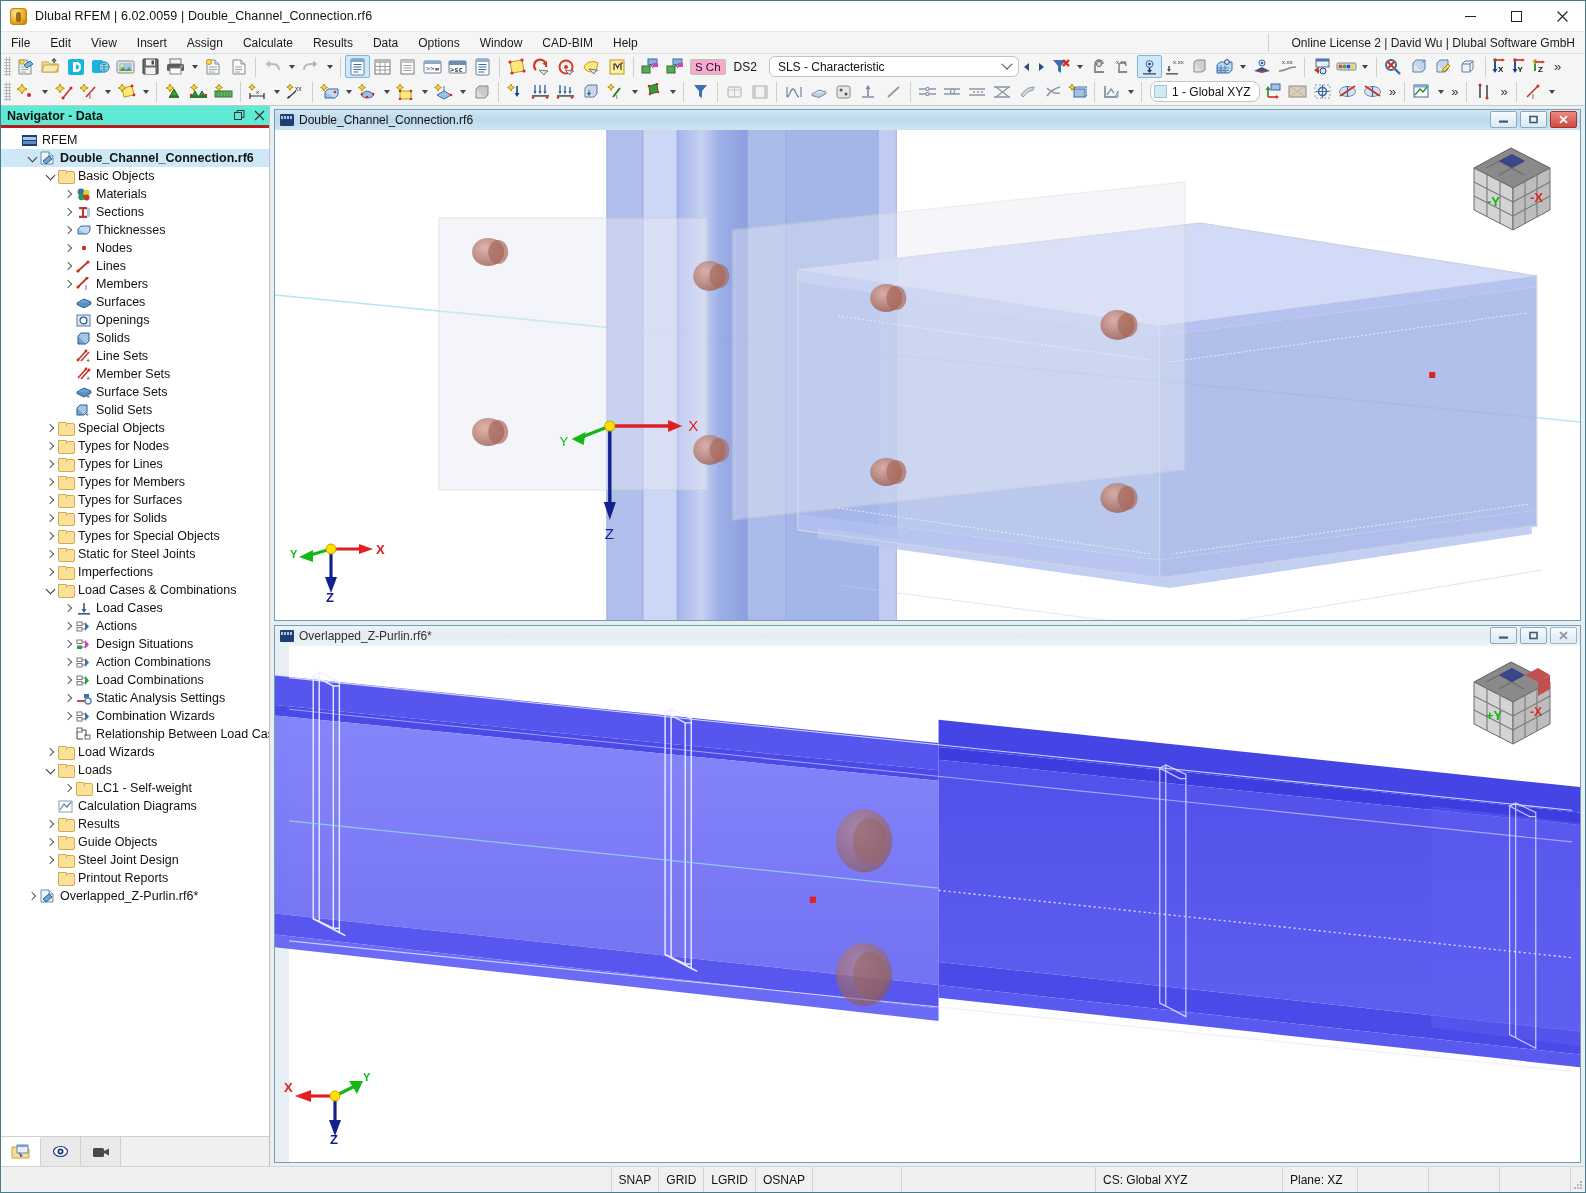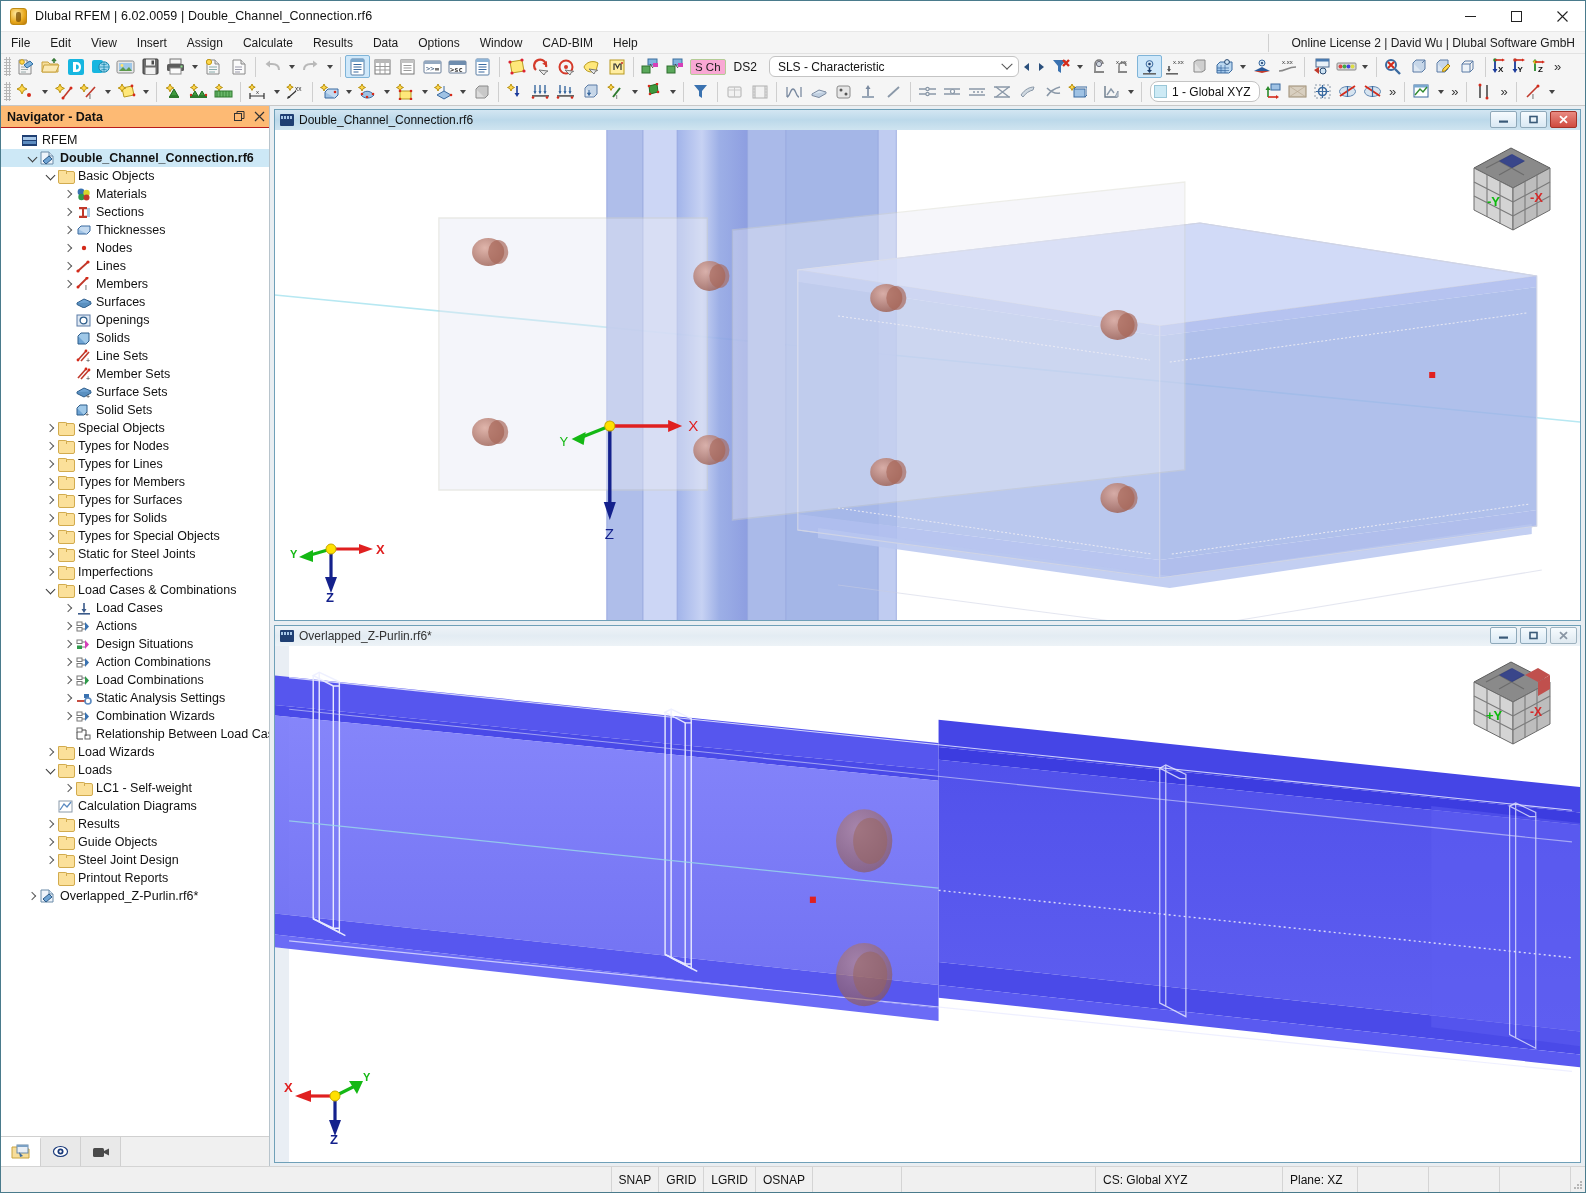--- a/index.html
+++ b/index.html
@@ -141,23 +141,23 @@
 
   
   .navigator {
     width: 269px; min-width: 269px;
     background: #ffffff;
     border-right: 1px solid #b8c4cc;
     display: flex; flex-direction: column;
   }
   .nav-header {
     height: 22px; min-height: 22px;
-    background: #fdba74;
+    background: #5eead4;
     display: flex; align-items: center;
-    border-bottom: 1px solid #b91c1c;
+    border-bottom: 3px solid #b91c1c;
     font-size: 12.5px; font-weight: bold; color: #111;
     padding-left: 6px;
   }
   .nav-header .spacer { flex: 1; }
   .nav-hbtn { width: 20px; height: 20px; display: flex; align-items: center; justify-content: center; color: #333; }
   .nav-tree {
     flex: 1 1 auto; overflow: hidden; padding-top: 3px;
     background: #fff; position: relative;
   }
   .tnode {

